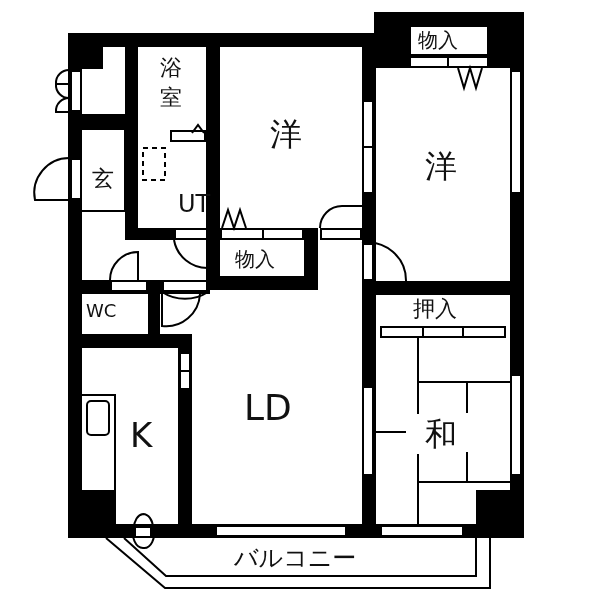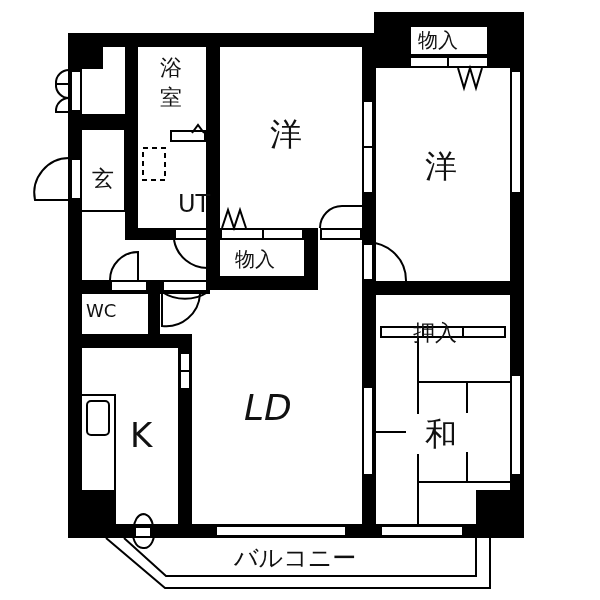--- a/index.html
+++ b/index.html
@@ -101,17 +101,17 @@
   <div class="lbl" style="left:160px;top:57px;font-size:22px;">浴</div>
   <div class="lbl" style="left:160px;top:87px;font-size:22px;">室</div>
   <div class="lbl" style="left:270px;top:118px;font-size:32px;">洋</div>
   <div class="lbl" style="left:425px;top:150px;font-size:32px;">洋</div>
   <div class="lbl" style="left:418px;top:30px;font-size:20px;">物入</div>
   <div class="lbl" style="left:235px;top:249px;font-size:20px;">物入</div>
   <div class="lbl" style="left:92px;top:168px;font-size:22px;">玄</div>
   <div class="lbl" style="left:150px;top:192px;font-size:24px;margin-left:28px;">UT</div>
   <div class="lbl" style="left:86px;top:302px;font-size:18px;">WC</div>
   <div class="lbl" style="left:130px;top:418px;font-size:34px;">K</div>
-  <div class="lbl" style="left:244px;top:390px;font-size:36px;font-style:italic;">LD</div>
-  <div class="lbl" style="left:413px;top:298px;font-size:22px;margin-top:24px;">押入</div>
+  <div class="lbl" style="left:244px;top:390px;font-size:36px;">LD</div>
+  <div class="lbl" style="left:413px;top:298px;font-size:22px;">押入</div>
   <div class="lbl" style="left:425px;top:418px;font-size:32px;">和</div>
   <div class="lbl" style="left:234px;top:546px;font-size:24px;">バルコニー</div>
 </div>
 
 </body></html>

